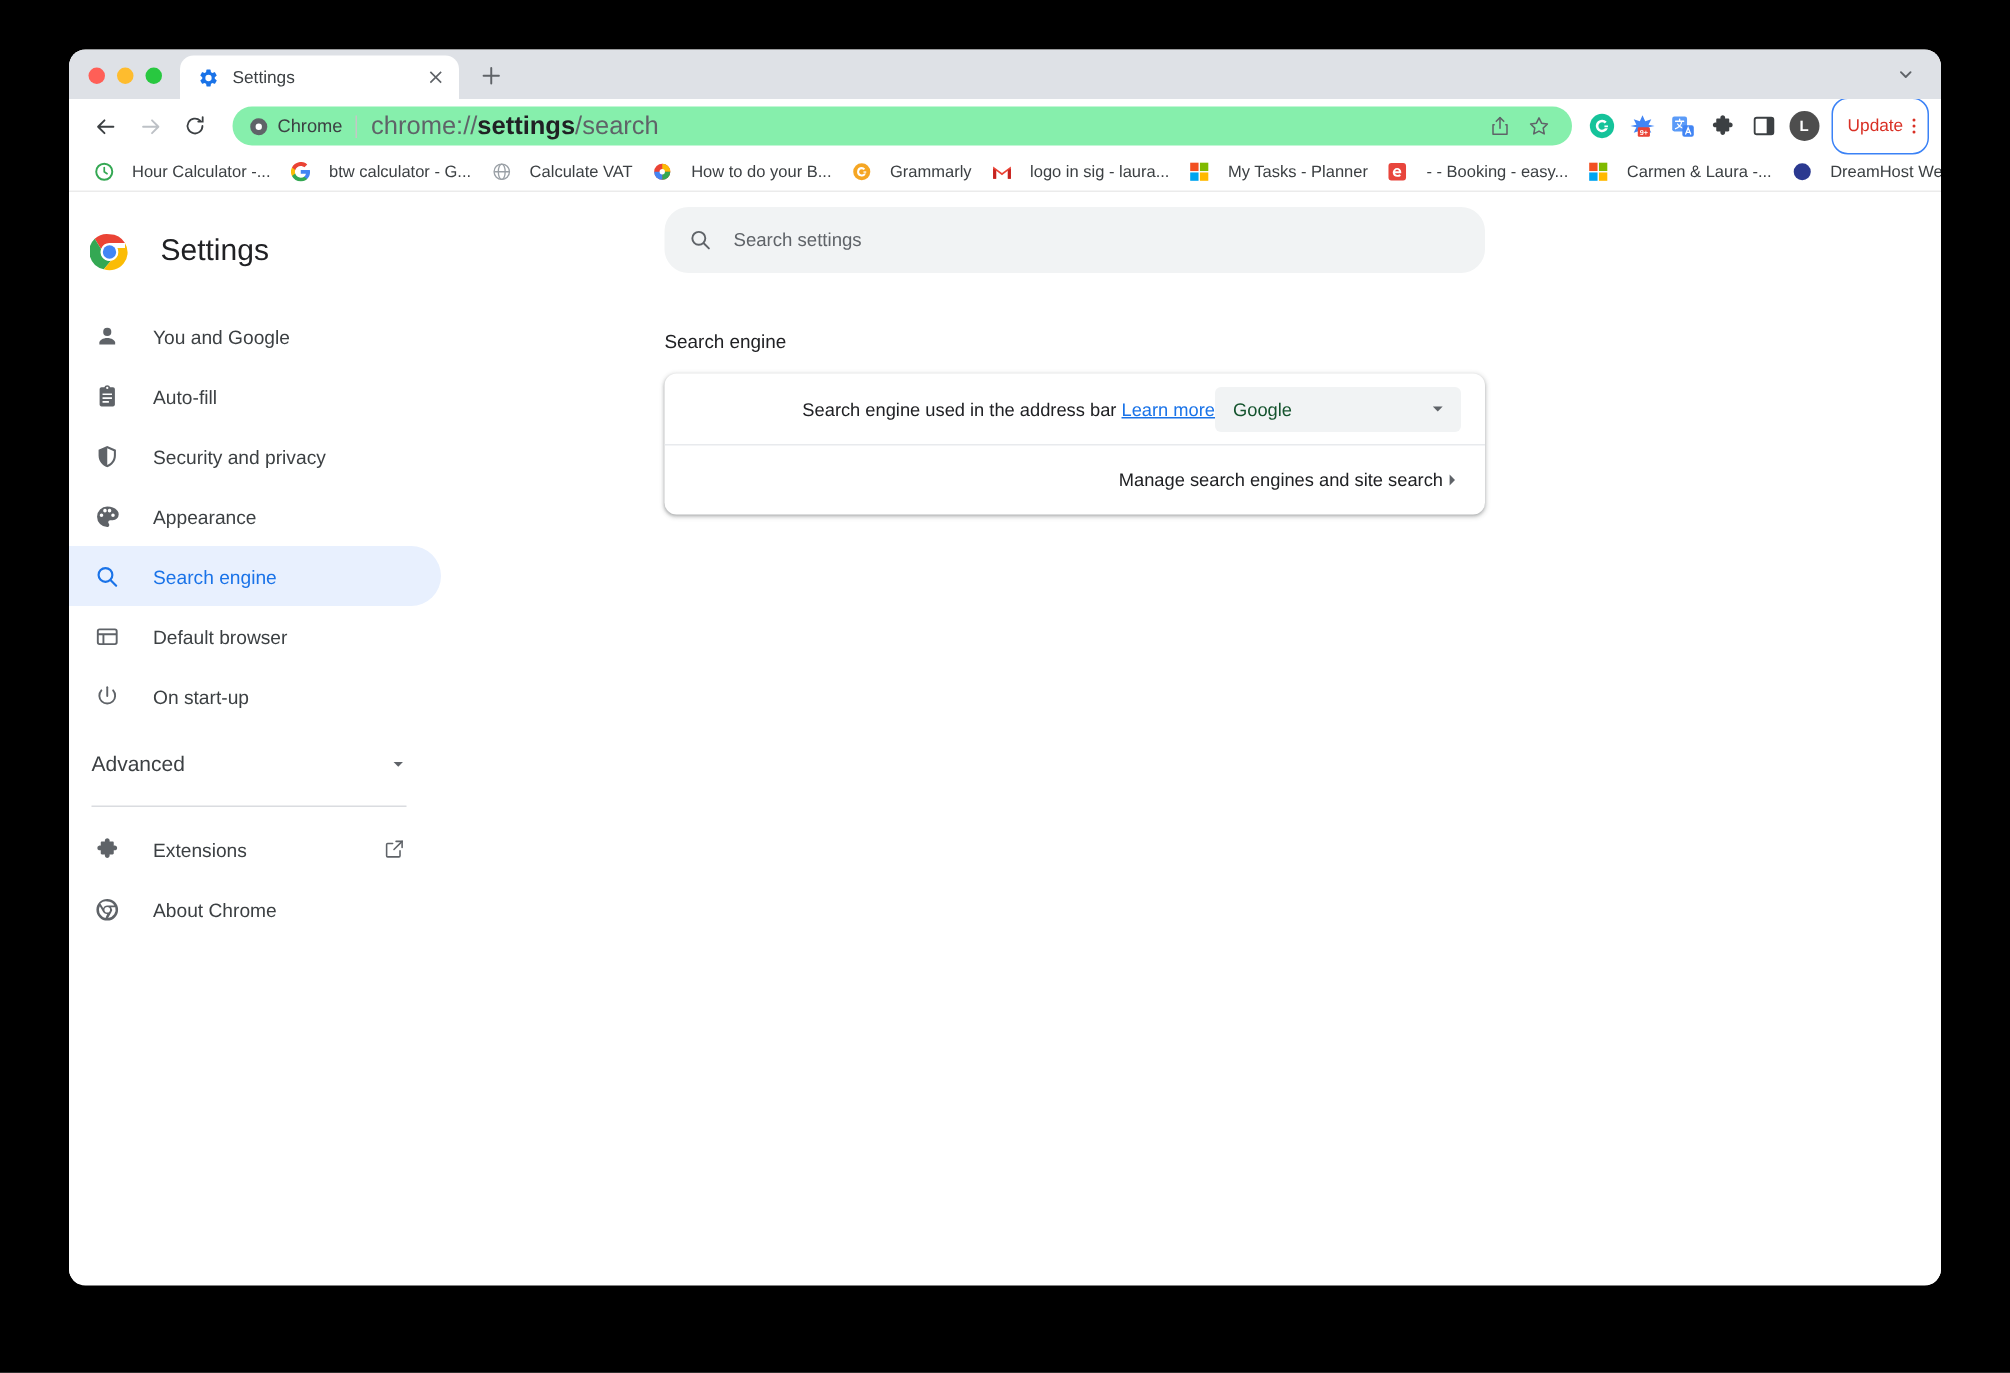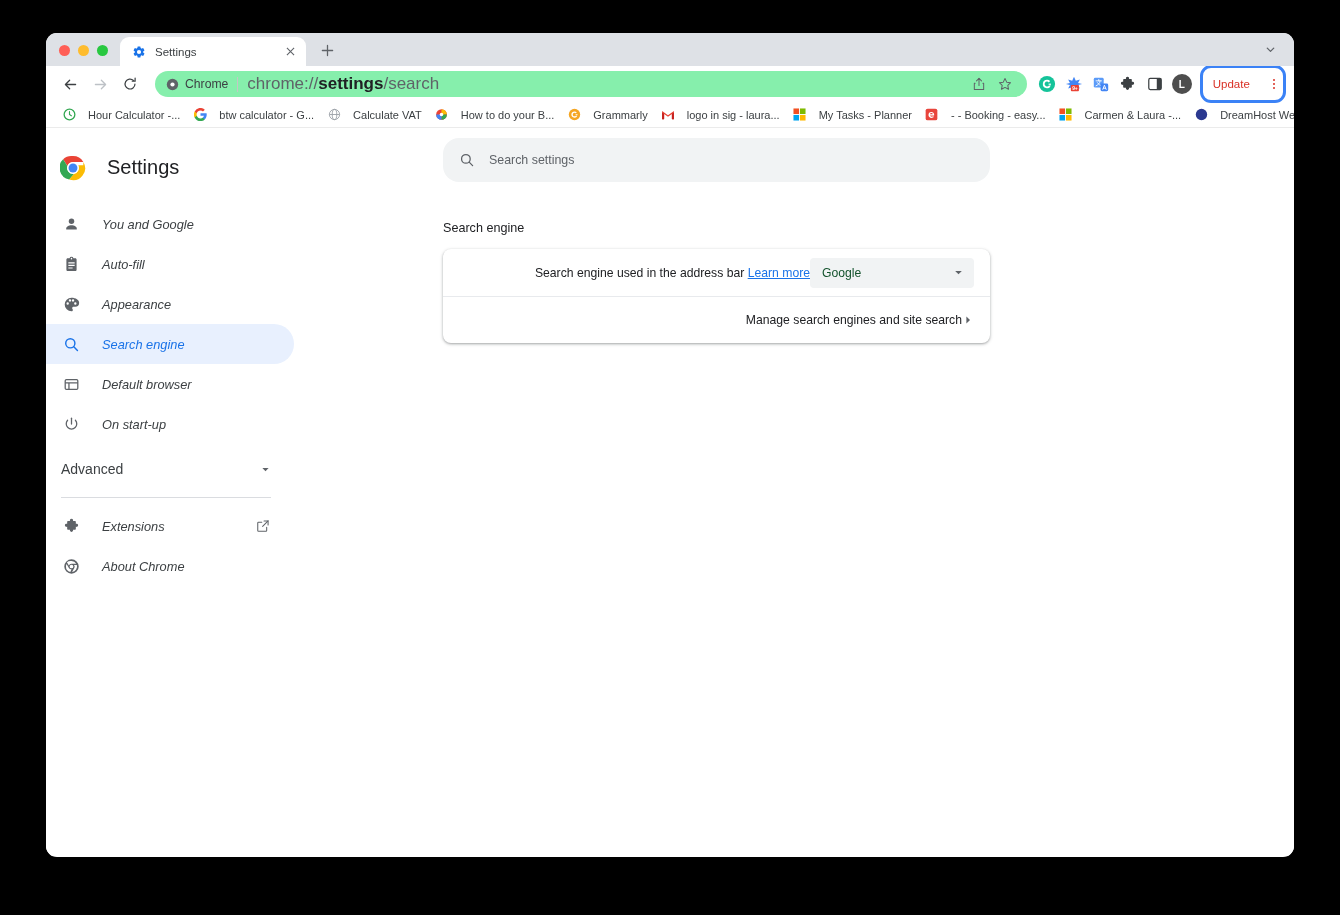--- a/index.html
+++ b/index.html
@@ -140,23 +140,23 @@
     position: relative;
   }
   .avatar {
     width: 20px; height: 20px; border-radius: 50%;
     background: #4e4e4e; color: #fff;
     font-size: 10px; font-weight: 600;
     display: flex; align-items: center; justify-content: center;
     margin: 0 4px 0 3px; flex: none;
   }
   .update-btn {
-    display: flex; align-items: center; gap: 20px;
+    display: flex; align-items: center; gap: 3px;
     height: 38px;
-    border: 3px solid #3b82f6;
+    border: 1px solid #3b82f6;
     border-radius: 11px;
     padding: 0 5px 0 10px;
     color: #d93025;
     font-size: 11.5px;
     flex: none;
     margin-left: 2px;
   }
   .kebab { display: flex; flex-direction: column; gap: 1.5px; align-items: center; padding: 0 3px; }
   .kebab i { width: 2.2px; height: 2.2px; border-radius: 50%; background: #d93025; display: block; }
 
@@ -209,21 +209,21 @@
     height: 40px;
     margin: 0 0 0 0;
     padding-left: 15px;
     border-radius: 0 20px 20px 0;
     color: #3c4043;
     font-size: 12.8px;
   }
   .navitem .ni-ico { width: 20px; height: 20px; display: flex; align-items: center; justify-content: center; flex: none; color: #5f6368; }
   .navitem.active { background: #e8f0fe; color: #1a73e8; }
   .navitem.active .ni-ico { color: #1a73e8; }
-  .navitem .ni-label { flex: 1; font-style: italic; }
+  .navitem .ni-label { flex: 1; }
   .navitem .ni-ext { width: 18px; height: 18px; margin-right: 22px; display: flex; align-items: center; justify-content: center; color: #5f6368; flex: none; }
 
   .adv {
     display: flex; align-items: center;
     height: 40px;
     padding-left: 15px;
     padding-right: 23px;
     color: #3c4043;
     font-size: 14px;
     margin-top: 5px;
@@ -580,20 +580,28 @@
 
           <div class="navitem">
             <span class="ni-ico">
               <svg width="17" height="17" viewBox="0 0 20 20" fill="currentColor">
                   <path d="M14.5 2.6h-2.2a2.4 2.4 0 0 0-4.6 0H5.5c-.8 0-1.5.7-1.5 1.5v12c0 .8.7 1.5 1.5 1.5h9c.8 0 1.5-.7 1.5-1.5v-12c0-.8-.7-1.5-1.5-1.5zM10 2.2a.9.9 0 1 1 0 1.8.9.9 0 0 1 0-1.8zM6.3 7.4h7.4v1.3H6.3V7.4zm0 3h7.4v1.3H6.3v-1.3zm0 3h5v1.3h-5v-1.3z"></path>
                 </svg>
             </span>
             <span class="ni-label">Auto-fill</span>
           </div>
 
+          <div class="navitem">
+            <span class="ni-ico">
+              <svg width="17" height="17" viewBox="0 0 20 20" fill="currentColor">
+                  <path d="M10 1.6 3.2 4.5v4.6c0 4.2 2.9 8.1 6.8 9.1 3.9-1 6.8-4.9 6.8-9.1V4.5L10 1.6zm0 1.8 5.2 2.2v3.5c0 3.3-2.2 6.4-5.2 7.4V3.4z"></path>
+                </svg>
+            </span>
+            <span class="ni-label">Security and privacy</span>
+          </div>
 
           <div class="navitem">
             <span class="ni-ico">
               <svg width="17" height="17" viewBox="0 0 20 20" fill="currentColor">
                   <path d="M10 2a8 8 0 0 0 0 16c.9 0 1.6-.7 1.6-1.6 0-.4-.2-.8-.4-1.1-.3-.3-.4-.6-.4-1 0-.9.7-1.6 1.6-1.6h1.9A4.7 4.7 0 0 0 19 8C19 4.7 15 2 10 2zM5.5 10.2a1.4 1.4 0 1 1 0-2.8 1.4 1.4 0 0 1 0 2.8zm2.7-3.6a1.4 1.4 0 1 1 0-2.8 1.4 1.4 0 0 1 0 2.8zm3.6 0a1.4 1.4 0 1 1 0-2.8 1.4 1.4 0 0 1 0 2.8zm2.7 3.6a1.4 1.4 0 1 1 0-2.8 1.4 1.4 0 0 1 0 2.8z"></path>
                 </svg>
             </span>
             <span class="ni-label">Appearance</span>
           </div>
 

